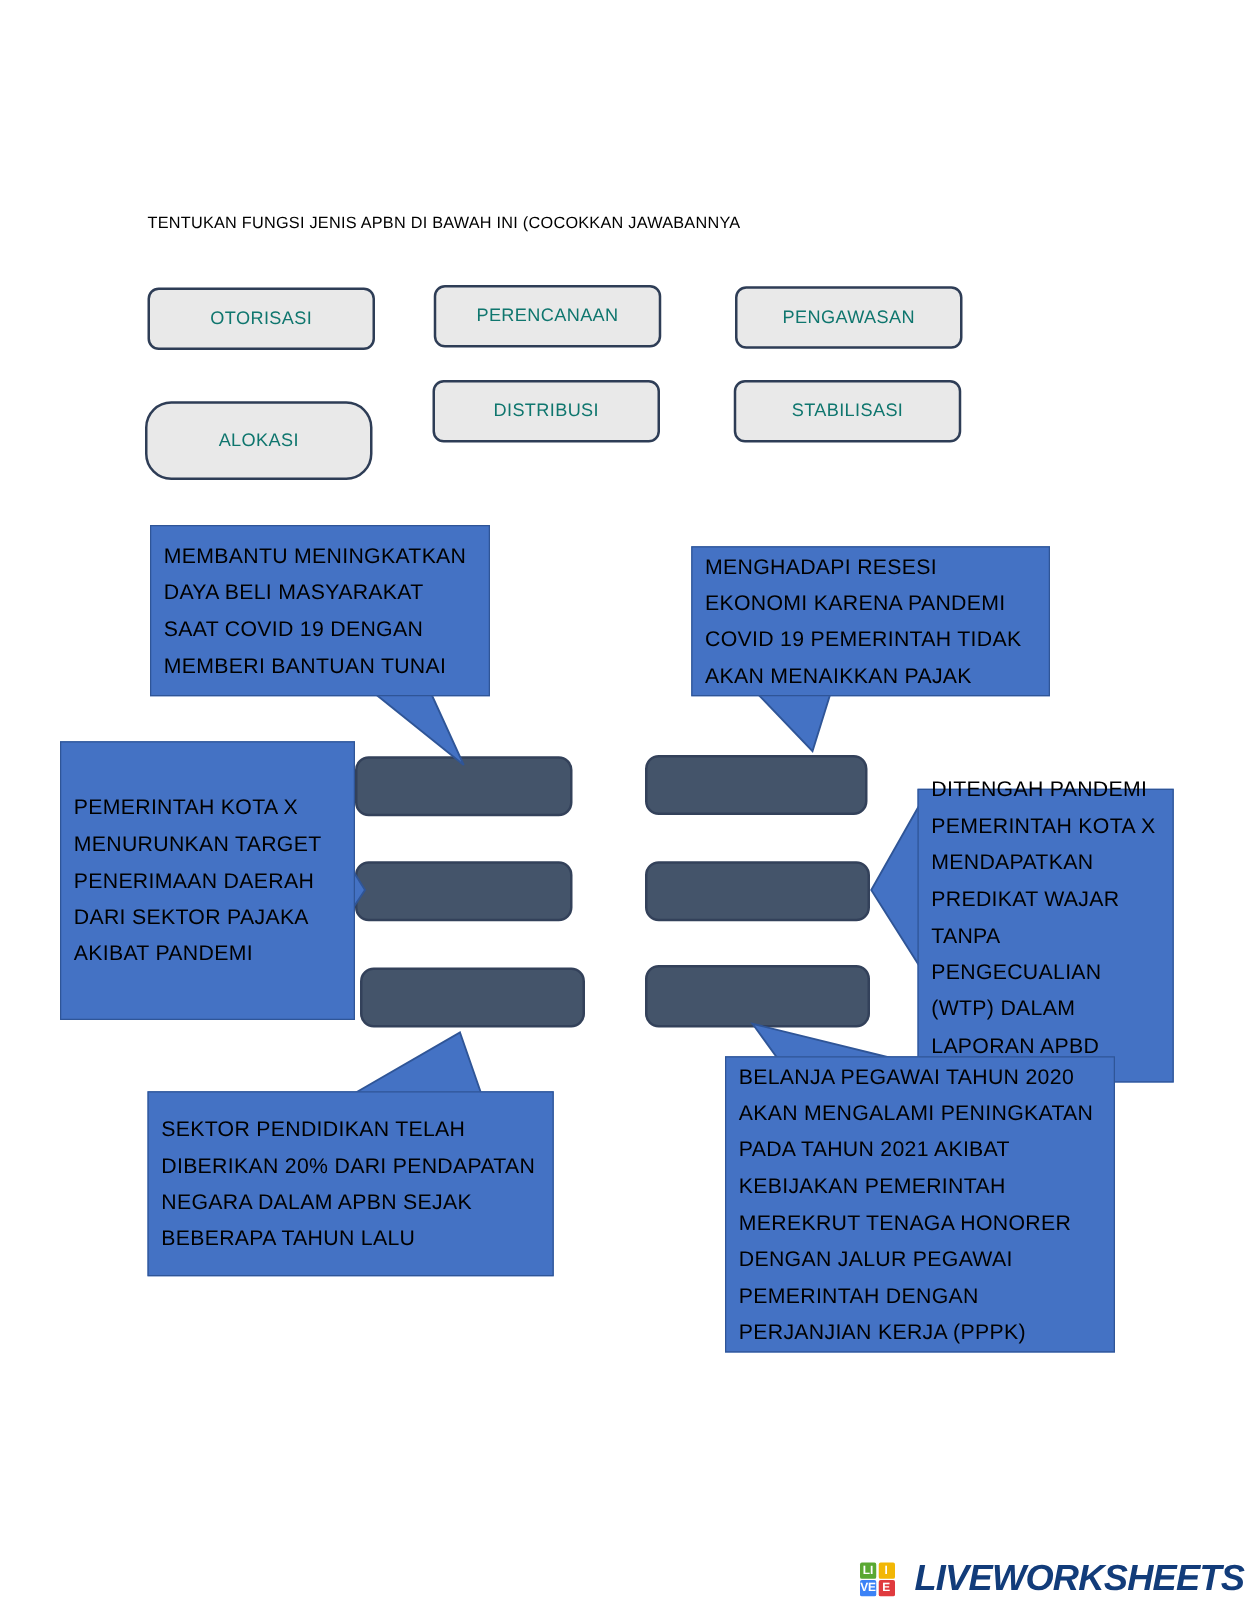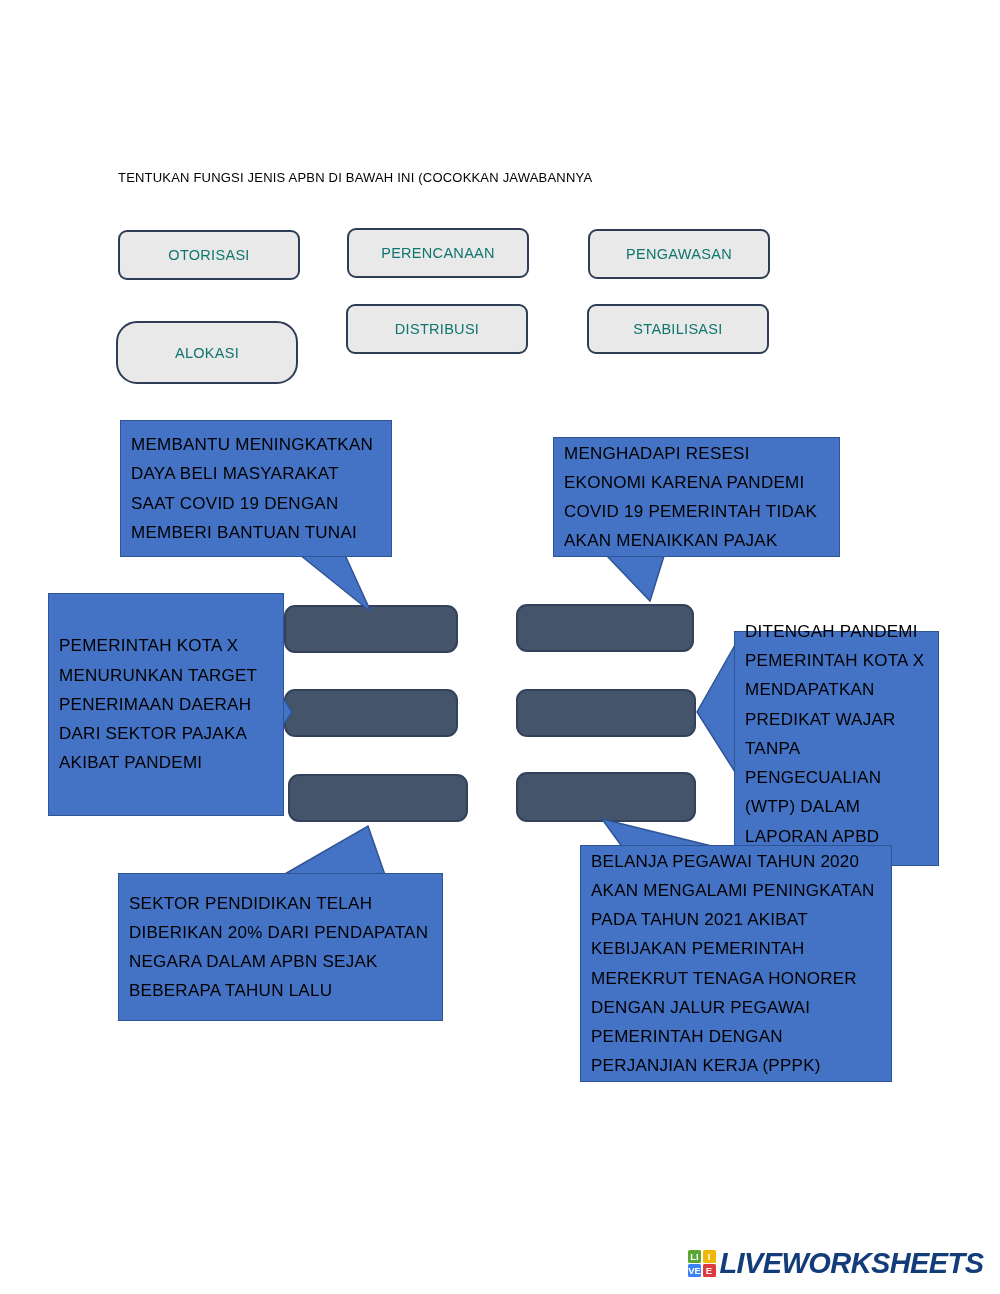--- a/index.html
+++ b/index.html
@@ -70,21 +70,21 @@
     z-index: 1;
     overflow: visible;
   }
 
   
   #logo {
     position: absolute;
     left: 688px; top: 1249px;
     display: flex;
     align-items: center;
-    gap: 4px;
+    gap: 16px;
   }
   #logo-grid {
     display: grid;
     grid-template-columns: 13px 13px;
     grid-template-rows: 13px 13px;
     gap: 1.5px;
   }
   #logo-grid span {
     display: flex; align-items: center; justify-content: center;
     font-size: 9.5px; font-weight: bold; color: #ffffff;

